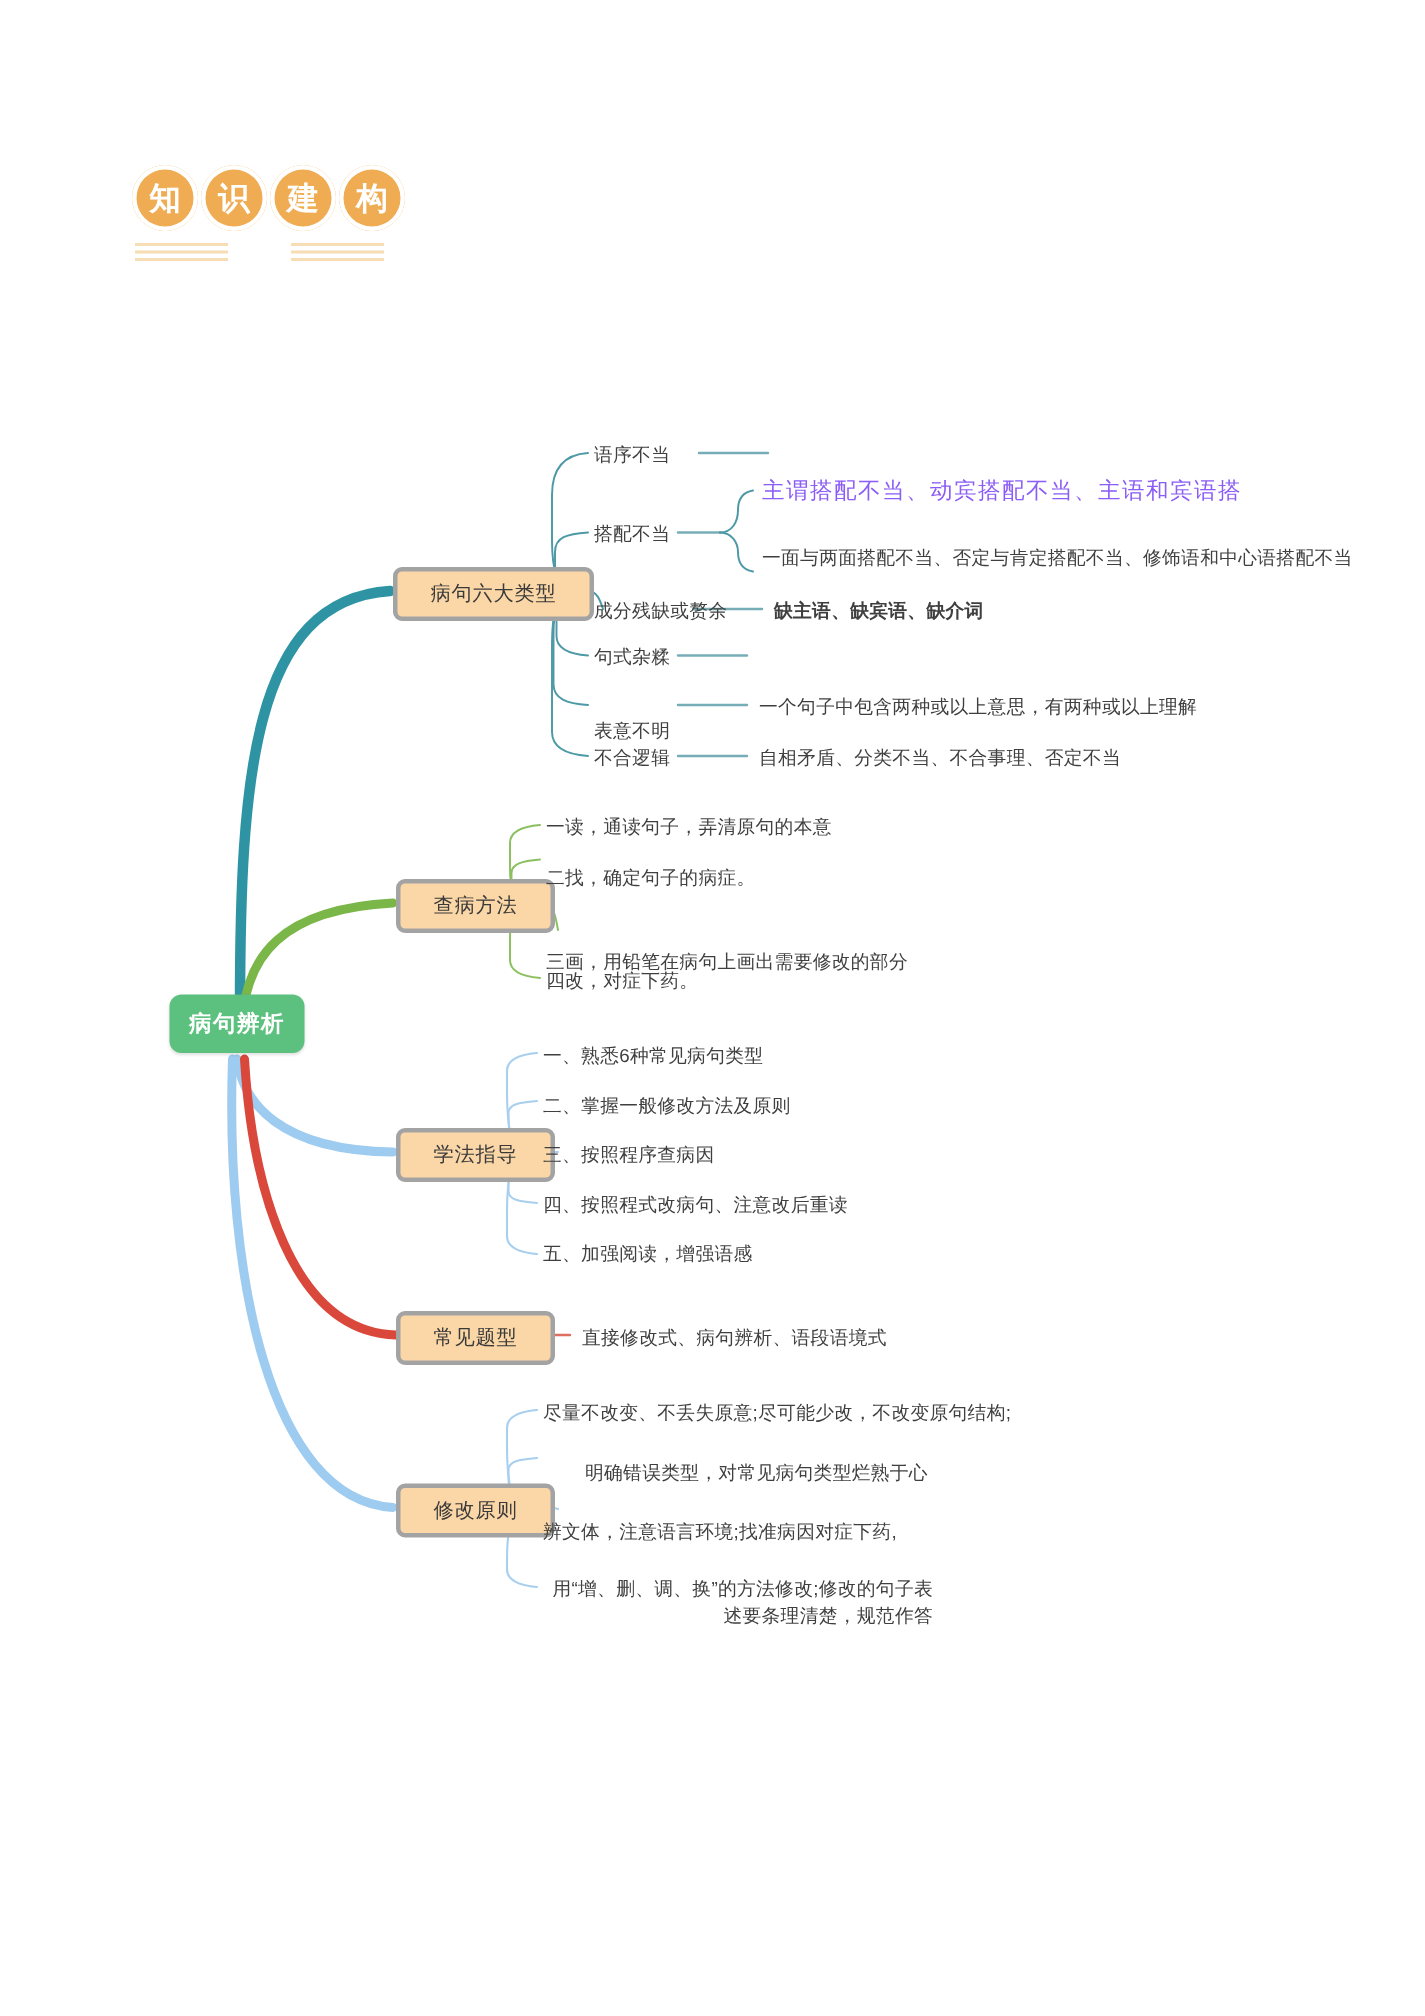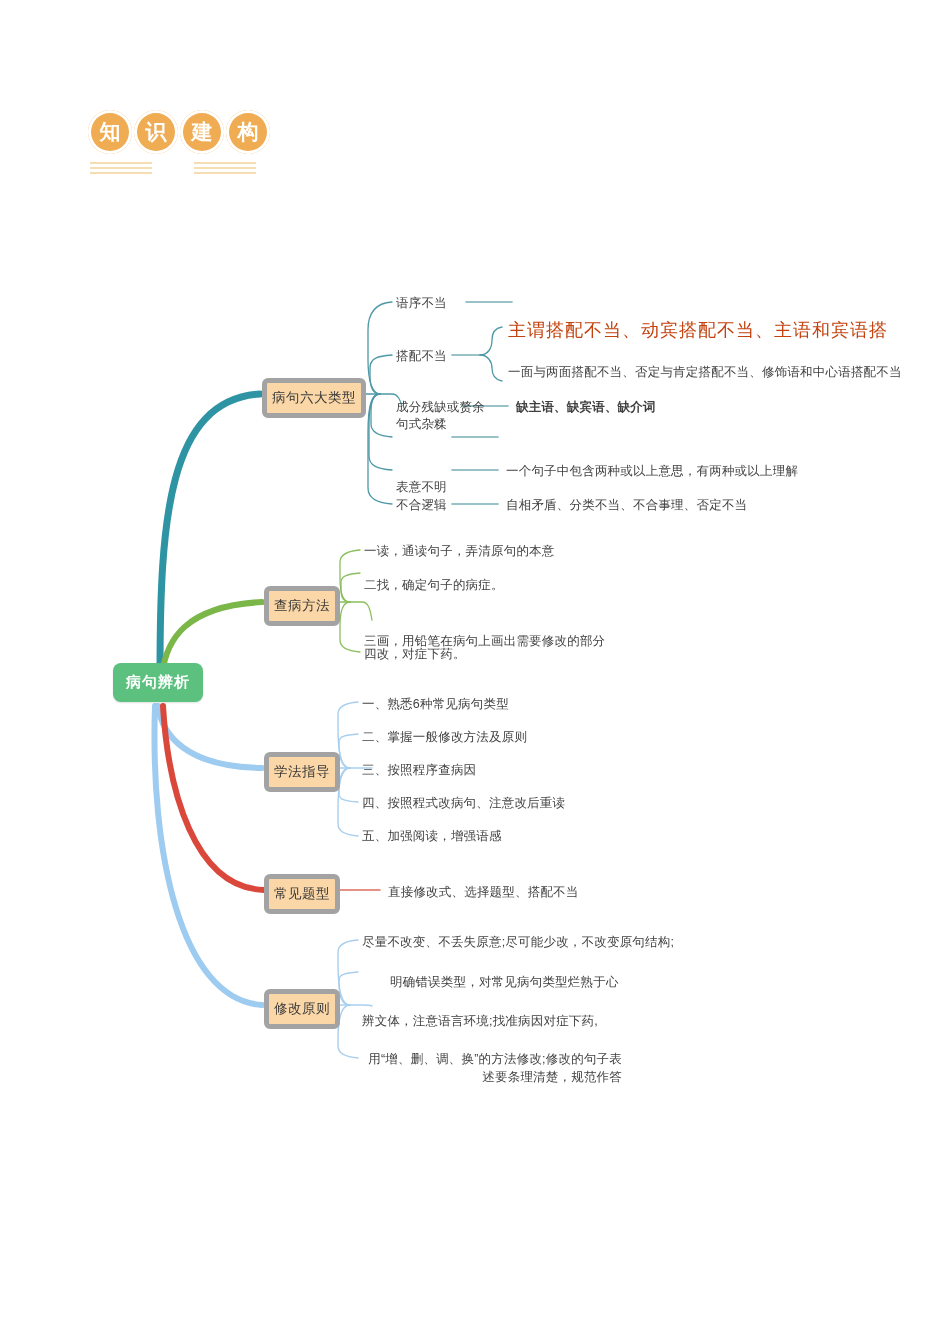--- a/index.html
+++ b/index.html
@@ -87,39 +87,39 @@
     color: #ffffff;
     border-radius: 8px;
     font-size: 15px;
     font-weight: bold;
     padding: 10px 13px;
     letter-spacing: 1px;
     box-shadow: 0 1px 2px rgba(0,0,0,0.12);
   }
   .branch-node {
     background: #fbd7a7;
-    border: 5px solid #a3a3a3;
+    border: 3px solid #a3a3a3;
     border-radius: 6px;
     color: #3a3a3a;
     font-size: 13.5px;
-    padding: 6px 5px;
+    padding: 6px 22px;
     letter-spacing: 0.5px;
   }
   .leaf-text {
     position: absolute;
     color: #3f3f3f;
     font-size: 12.5px;
     line-height: 1.45;
     white-space: nowrap;
     letter-spacing: 0.2px;
     text-align: right;
   }
   .leaf-text.big {
-    font-size: 18px;
-    color: #c2410c;
+    font-size: 15px;
+    color: #8b5cf6;
     letter-spacing: 1px;
   }
   .leaf-text.wrapped {
     white-space: normal;
     width: 260px;
   }
 </style>
 </head>
 <body>
 
@@ -224,41 +224,41 @@
     <span>常见题型</span>
   </div>
 
   <div class="node branch-node" style="left:264px; top:989px;">
     <span>修改原则</span>
   </div>
 
   <div class="leaf-text" style="left:396px; top:294px;">语序不当</div>
   <div class="leaf-text" style="left:396px; top:347px;">搭配不当</div>
   <div class="leaf-text" style="left:396px; top:398px;">成分残缺或赘余</div>
-  <div class="leaf-text" style="left:396px; top:415px;">句式杂糅</div>
+  <div class="leaf-text" style="left:396px; top:429px;">句式杂糅</div>
   <div class="leaf-text" style="left:396px; top:478px;">表意不明</div>
   <div class="leaf-text" style="left:396px; top:496px;">不合逻辑</div>
 
   <div class="leaf-text big" style="left:508px; top:317px;">主谓搭配不当、动宾搭配不当、主语和宾语搭</div>
   <div class="leaf-text" style="left:508px; top:363px;">一面与两面搭配不当、否定与肯定搭配不当、修饰语和中心语搭配不当</div>
   <div class="leaf-text" style="left:516px; top:398px;font-weight:bold;">缺主语、缺宾语、缺介词</div>
   <div class="leaf-text" style="left:506px; top:462px;">一个句子中包含两种或以上意思，有两种或以上理解</div>
   <div class="leaf-text" style="left:506px; top:496px;">自相矛盾、分类不当、不合事理、否定不当</div>
 
   <div class="leaf-text" style="left:364px; top:542px;">一读，通读句子，弄清原句的本意</div>
   <div class="leaf-text" style="left:364px; top:576px;">二找，确定句子的病症。</div>
   <div class="leaf-text" style="left:364px; top:612px;margin-top:20px;">三画，用铅笔在病句上画出需要修改的部分</div>
   <div class="leaf-text" style="left:364px; top:645px;">四改，对症下药。</div>
 
   <div class="leaf-text" style="left:362px; top:695px;">一、熟悉6种常见病句类型</div>
   <div class="leaf-text" style="left:362px; top:728px;">二、掌握一般修改方法及原则</div>
   <div class="leaf-text" style="left:362px; top:761px;">三、按照程序查病因</div>
   <div class="leaf-text" style="left:362px; top:794px;">四、按照程式改病句、注意改后重读</div>
   <div class="leaf-text" style="left:362px; top:827px;">五、加强阅读，增强语感</div>
 
-  <div class="leaf-text" style="left:388px; top:883px;">直接修改式、选择题型、搭配不当</div>
+  <div class="leaf-text" style="left:388px; top:883px;">直接修改式、病句辨析、语段语境式</div>
 
   <div class="leaf-text" style="left:362px; top:933px;">尽量不改变、不丢失原意;尽可能少改，不改变原句结构;</div>
   <div class="leaf-text" style="left:362px; top:973px;padding-left:28px;">明确错误类型，对常见病句类型烂熟于心</div>
   <div class="leaf-text" style="left:362px; top:1012px;">辨文体，注意语言环境;找准病因对症下药,</div>
   <div class="leaf-text wrapped" style="left:362px; top:1050px;">用“增、删、调、换”的方法修改;修改的句子表述要条理清楚，规范作答</div>
 
 </div>
 
 </body></html>

